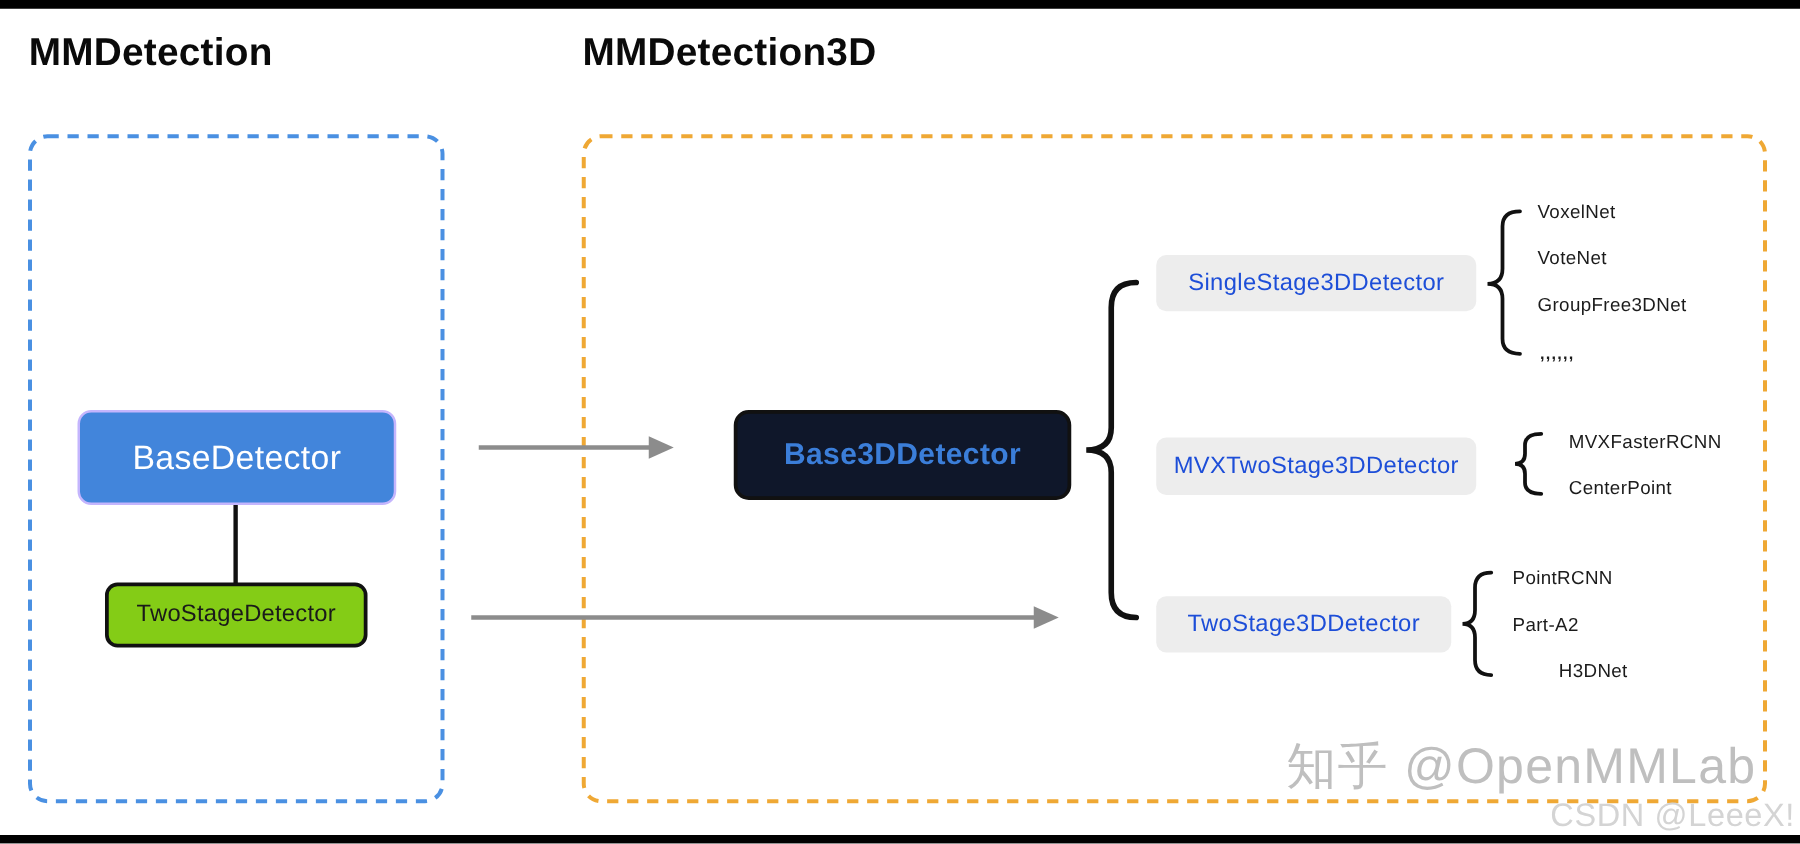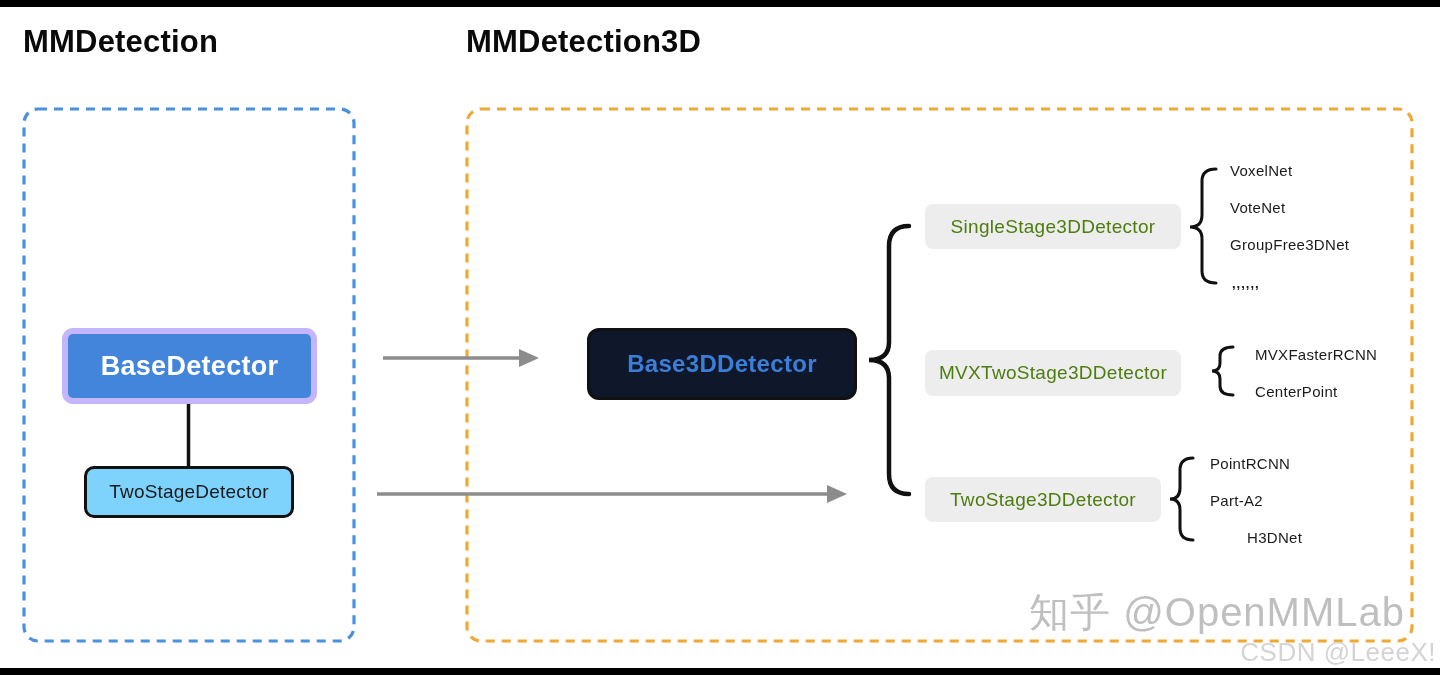--- a/index.html
+++ b/index.html
@@ -16,36 +16,36 @@
   }
   .title.left-title{left:23px;width:332px;}
   .title.right-title{left:466px;width:947px;}
   .overlay{position:absolute;left:0;top:0;z-index:1;}
   .node{
     position:absolute;display:flex;align-items:center;justify-content:center;
     box-sizing:border-box;z-index:2;
   }
   .base-detector{
     left:62px;top:328px;width:255px;height:76px;background:#4285db;
-    border:6px solid #c4b5fd;border-radius:11px;color:#fff;font-size:27px;font-weight:bold;
+    border:2px solid #c4b5fd;border-radius:11px;color:#fff;font-size:27px;font-weight:normal;
     letter-spacing:0.3px;
   }
   .two-stage-detector{
-    left:84px;top:466px;width:210px;height:52px;background:#7dd3fc;
+    left:84px;top:466px;width:210px;height:52px;background:#84cc16;
     border:3px solid #111;border-radius:10px;color:#1a1a1a;font-size:19px;
     letter-spacing:0.2px;
   }
   .base3d-detector{
     left:587px;top:328px;width:270px;height:72px;background:#0f172a;
     border:3.5px solid #111;border-radius:12px;color:#3b7ed9;font-size:24px;font-weight:bold;
     letter-spacing:0.3px;
   }
   .group-box{
     position:absolute;display:flex;align-items:center;justify-content:center;
-    background:#ededed;border-radius:8px;color:#4d7c0f;font-size:19px;
+    background:#ededed;border-radius:8px;color:#1d4ed8;font-size:19px;
     letter-spacing:0.3px;z-index:2;box-sizing:border-box;
   }
   .group-box.g1{left:925px;top:204px;width:256px;height:45px;}
   .group-box.g2{left:925px;top:350px;width:256px;height:46px;}
   .group-box.g3{left:925px;top:477px;width:236px;height:45px;}
   .leaf{
     position:absolute;transform:translateY(-50%);font-size:15px;color:#1b1b1b;
     letter-spacing:0.3px;white-space:nowrap;z-index:2;
   }
   .leaf.dots{font-size:13px;font-weight:bold;letter-spacing:1px;}

